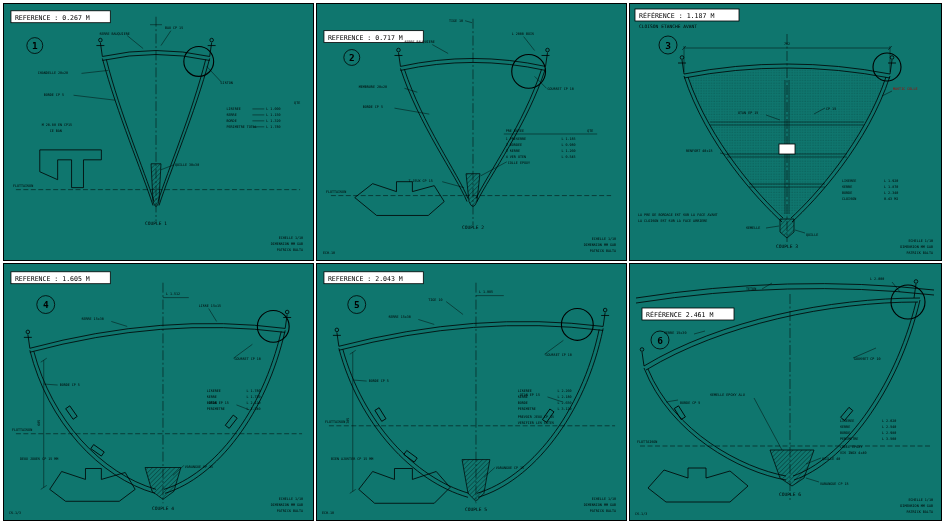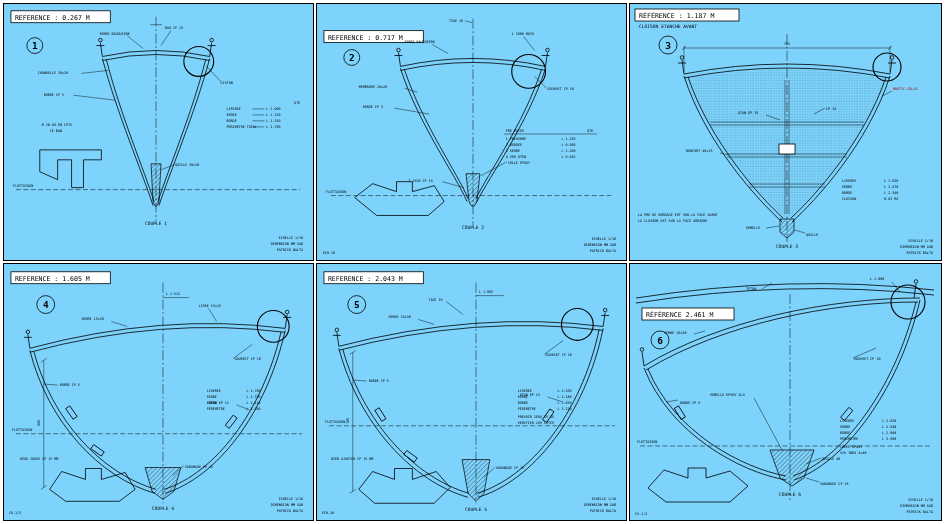--- a/index.html
+++ b/index.html
@@ -1,19 +1,19 @@
 <!DOCTYPE html>
 <html><head>
 <meta charset="utf-8">
 <style>
 *{margin:0;padding:0;box-sizing:border-box}
 body{background:#e9e9e9;font-family:"DejaVu Sans",sans-serif}
 .sheet{position:relative;width:945px;height:524px;background:#fff;margin:0 auto;overflow:hidden}
 .grid{position:absolute;inset:0;display:grid;grid-template-columns:311px 311px 313px;grid-template-rows:258px 258px;gap:2px;padding:3px}
-.panel{border:1.2px solid #000;background:#7dd3fc;position:relative}
+.panel{border:1.2px solid #000;background:#0f766e;position:relative}
 .panel svg{width:100%;height:100%;display:block}
 svg text{font-family:"DejaVu Sans Mono",monospace;fill:#000}
 .t3{font-size:3.4px}
 .t4{font-size:4.6px}
 .ref{font-size:6.6px}
 .num{font-size:9.5px;font-weight:bold}
 .red{fill:#b00000}
 .mid{text-anchor:middle}
 .end{text-anchor:end}
 .ln{stroke:#000;stroke-width:.8;fill:none}

